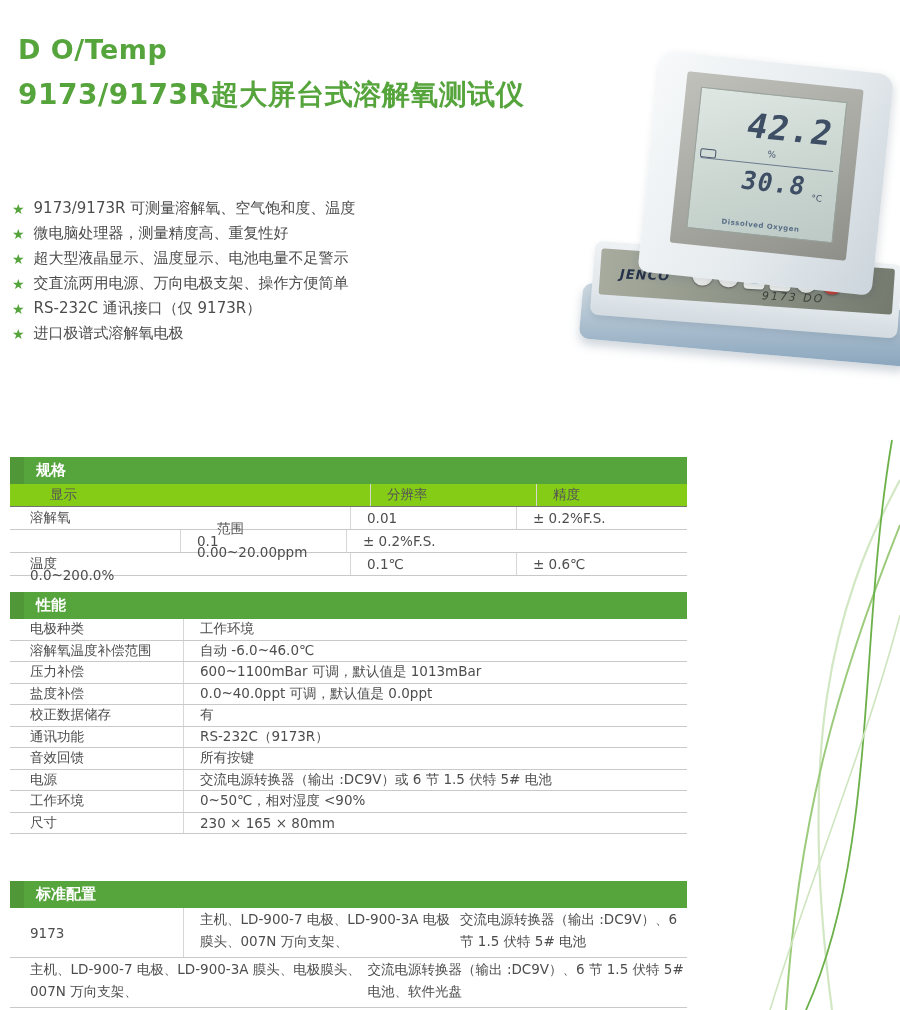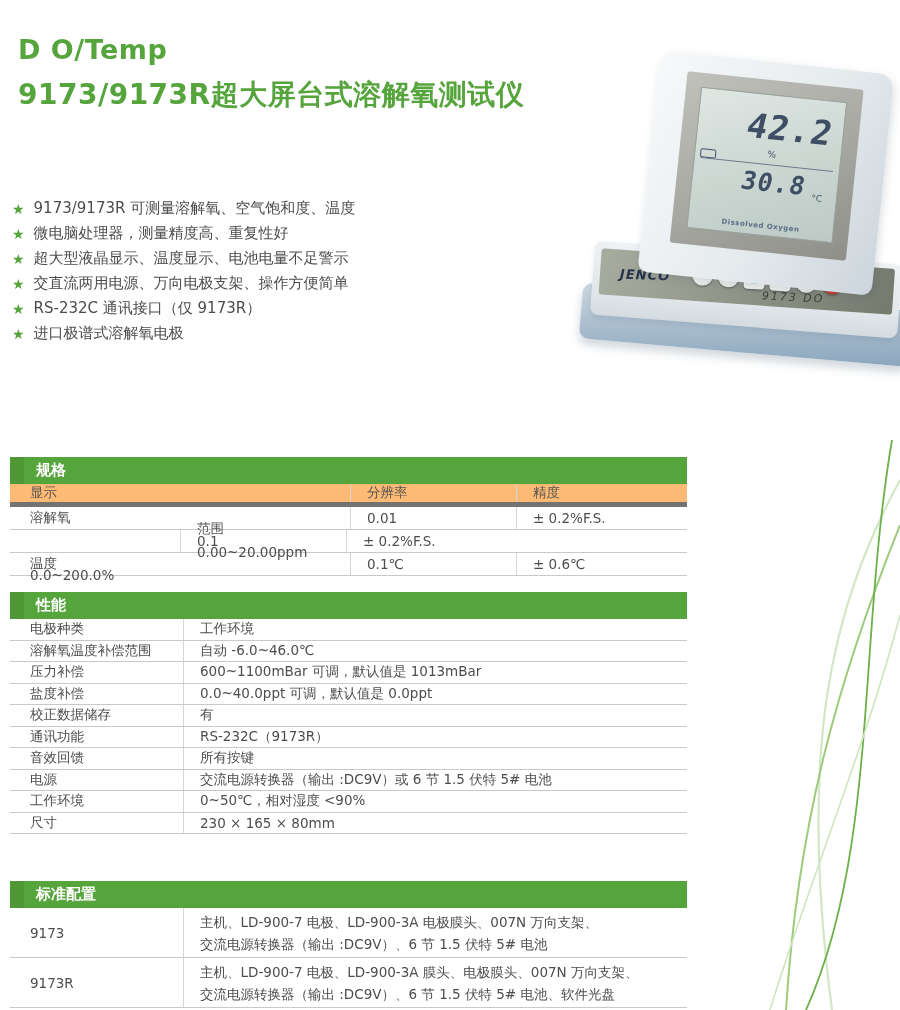--- a/index.html
+++ b/index.html
@@ -35,30 +35,30 @@
   .features-list { position:absolute; left:12px; top:196px; z-index:2; }
   .feat-item { display:flex; align-items:center; height:25px; font-size:15px; color:#4c4c4c; }
   .feat-star { color:#56a43c; font-size:14px; margin-right:9px; }
 
   
   .tbl { position:absolute; left:10px; width:677px; z-index:2; background:transparent; }
   .trow {
     display:flex; align-items:stretch; border-bottom:1px solid #c9c9c9;
     font-size:13.5px; color:#4d4d4d;
   }
-  .trow.head { background:#fdba74; border-bottom:5px solid #737373; color:#555; }
+  .trow.head { background:#84cc16; border-bottom:1px solid #737373; color:#555;padding-left:20px; }
   .tcell { display:flex; align-items:center; padding-left:20px; }
   .tcell + .tcell { border-left:1px solid #d6d6d6; padding-left:16px; }
   .spec .trow { height:23px; }
   .spec .c1 { width:170px; } .spec .c2 { width:170px;margin-top:45px; }
   .spec .c3 { width:166px; } .spec .c4 { flex:1; }
   .perf .trow { height:21.5px; }
   .perf .c1 { width:173px; } .perf .c2 { flex:1; }
   .conf .trow { height:50px; }
-  .conf .c1 { width:173px; } .conf .c2 { flex:1; flex-direction:column; align-items:flex-start; justify-content:center; line-height:22px; }
+  .conf .c1 { width:173px; } .conf .c2 { flex:1; flex-direction:row; align-items:flex-start; justify-content:center; line-height:22px; }
 
   
   .curves { position:absolute; left:680px; top:380px; z-index:0; }
 
   
   .device {
     position:absolute; left:585px; top:50px; width:320px; height:310px;
     transform:rotate(6deg); z-index:1;
   }
   .dev-base {
@@ -286,21 +286,20 @@
   <div class="section-bar" style="top:881px; width:677px;">标准配置</div>
   <div class="tbl conf" style="top:908px;">
     <div class="trow">
       <div class="tcell c1">9173</div>
       <div class="tcell c2">
         <span>主机、LD-900-7 电极、LD-900-3A 电极膜头、007N 万向支架、</span>
         <span>交流电源转换器（输出 :DC9V）、6 节 1.5 伏特 5# 电池</span>
       </div>
     </div>
     <div class="trow">
-      <div class="tcell c1">9173R</div>
       <div class="tcell c2">
         <span>主机、LD-900-7 电极、LD-900-3A 膜头、电极膜头、007N 万向支架、</span>
         <span>交流电源转换器（输出 :DC9V）、6 节 1.5 伏特 5# 电池、软件光盘</span>
       </div>
     </div>
   </div>
 
 </div>
 
 </body></html>

